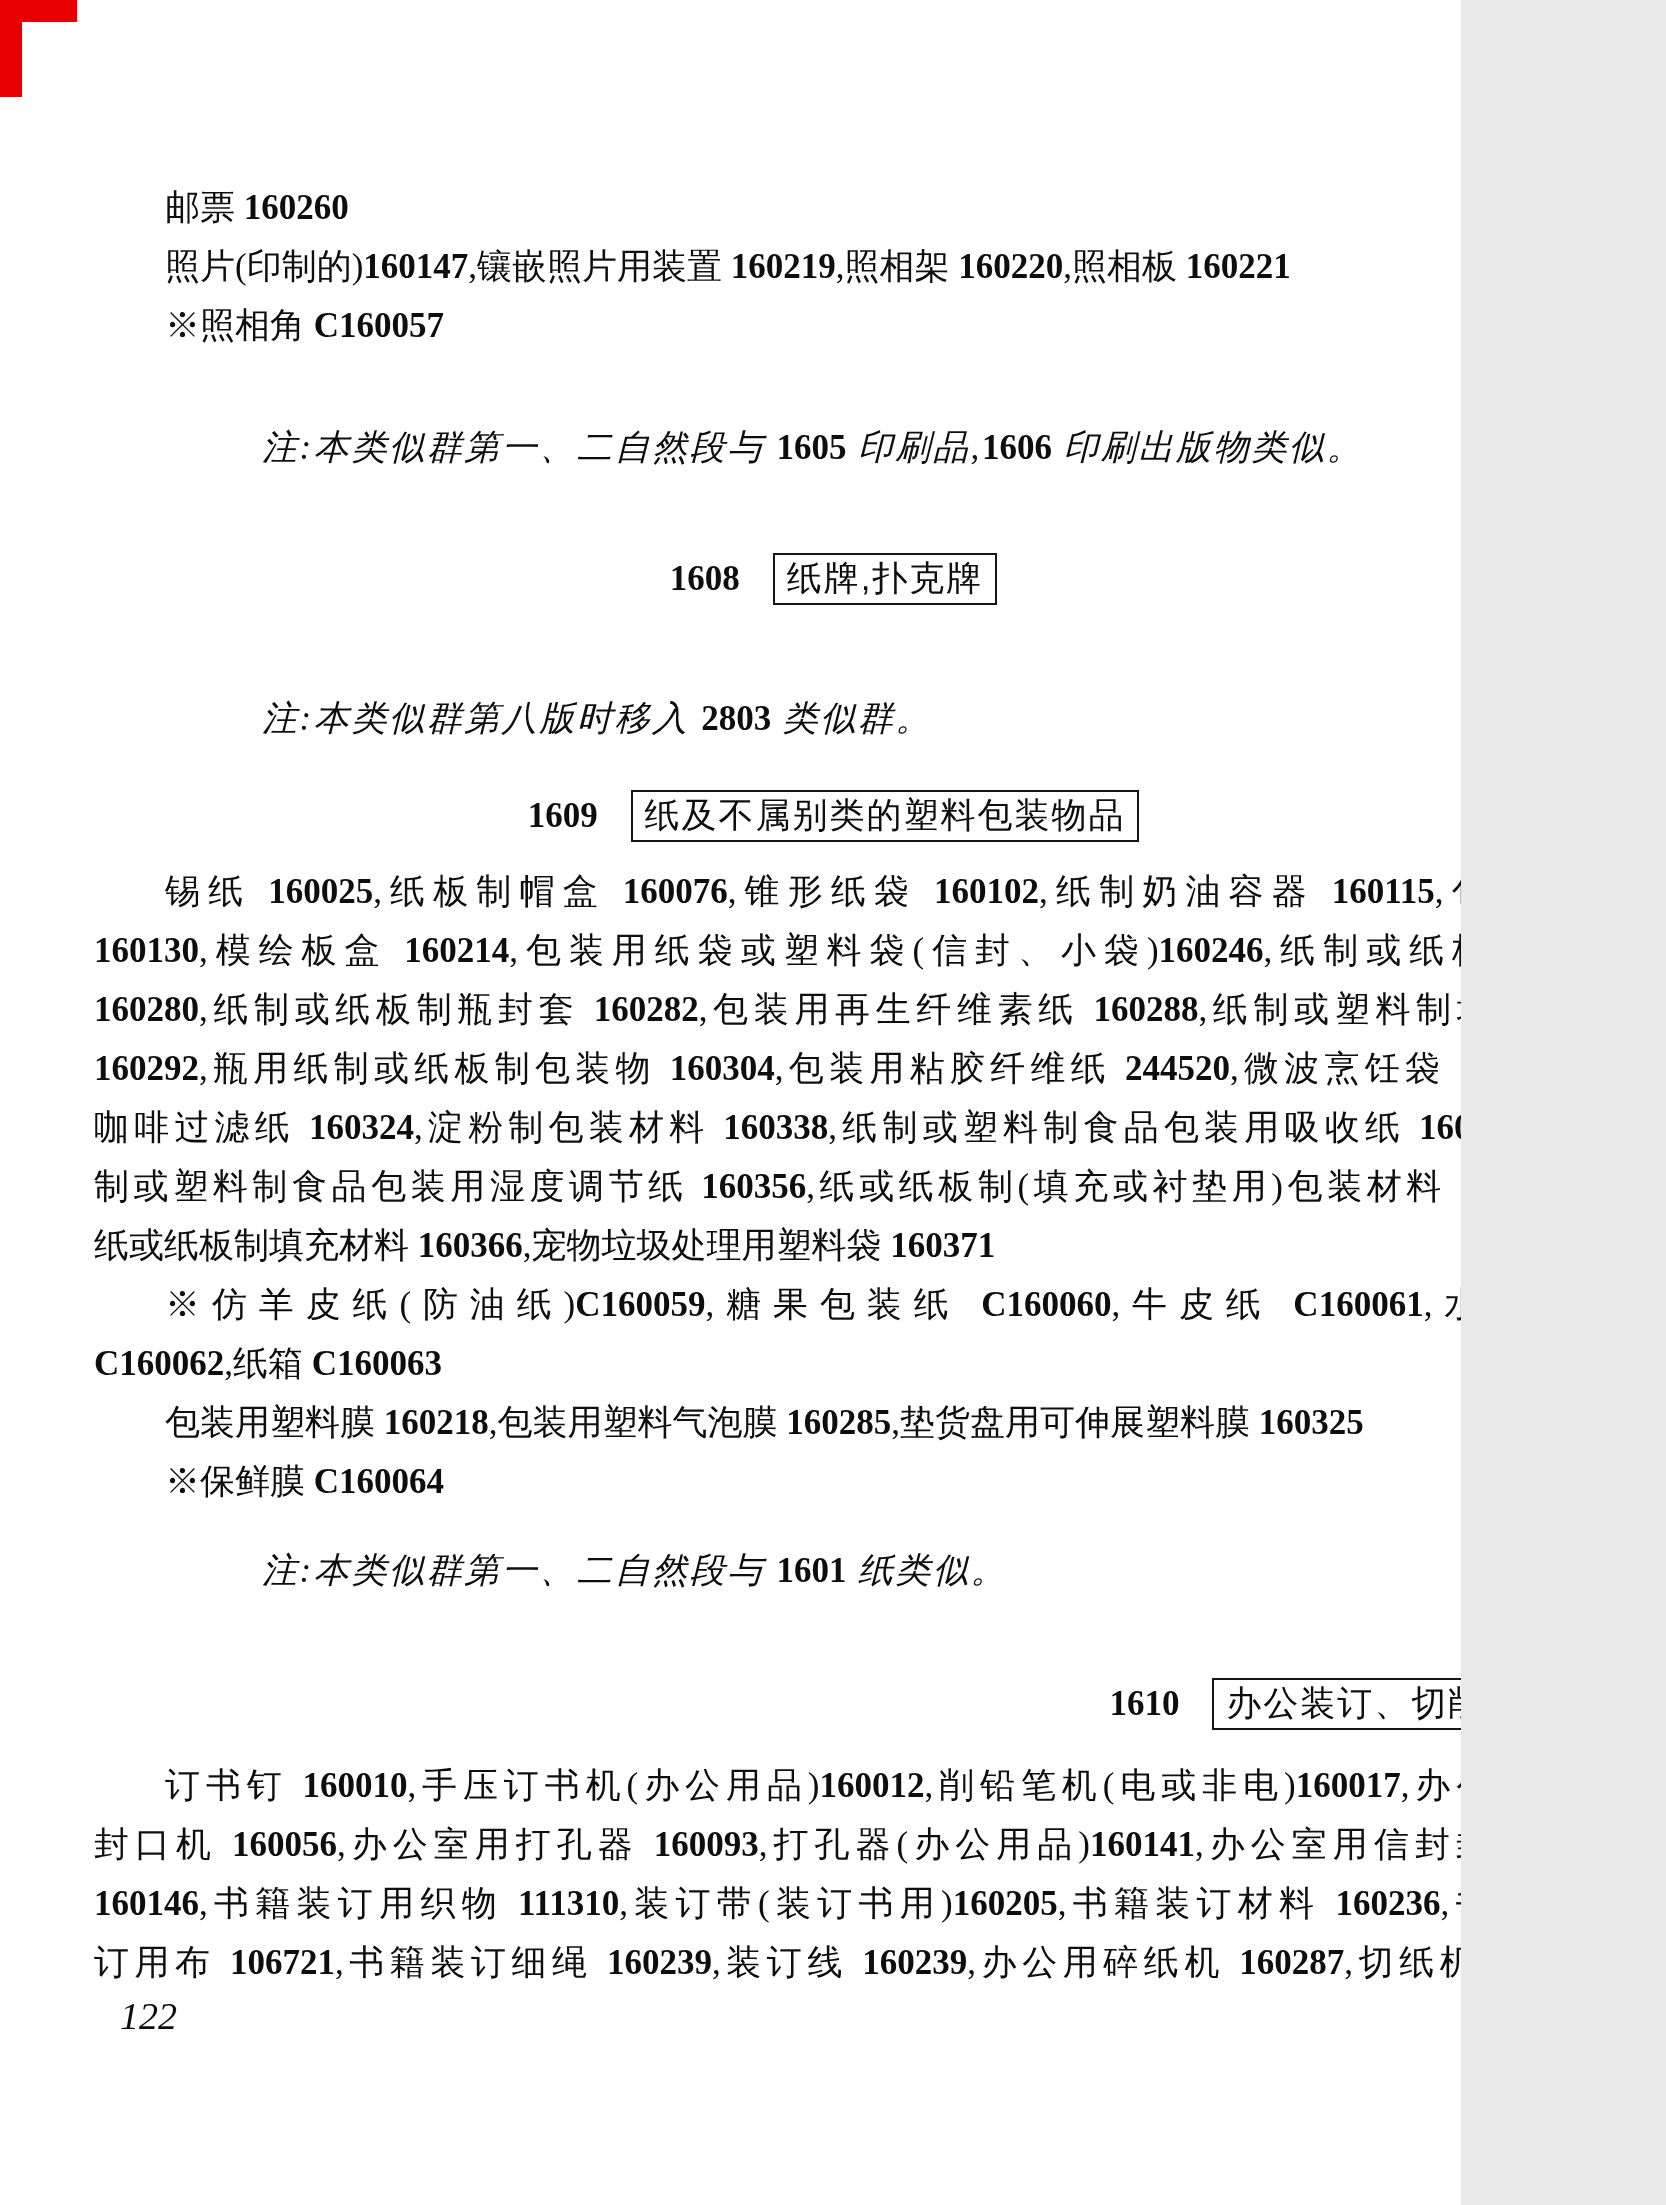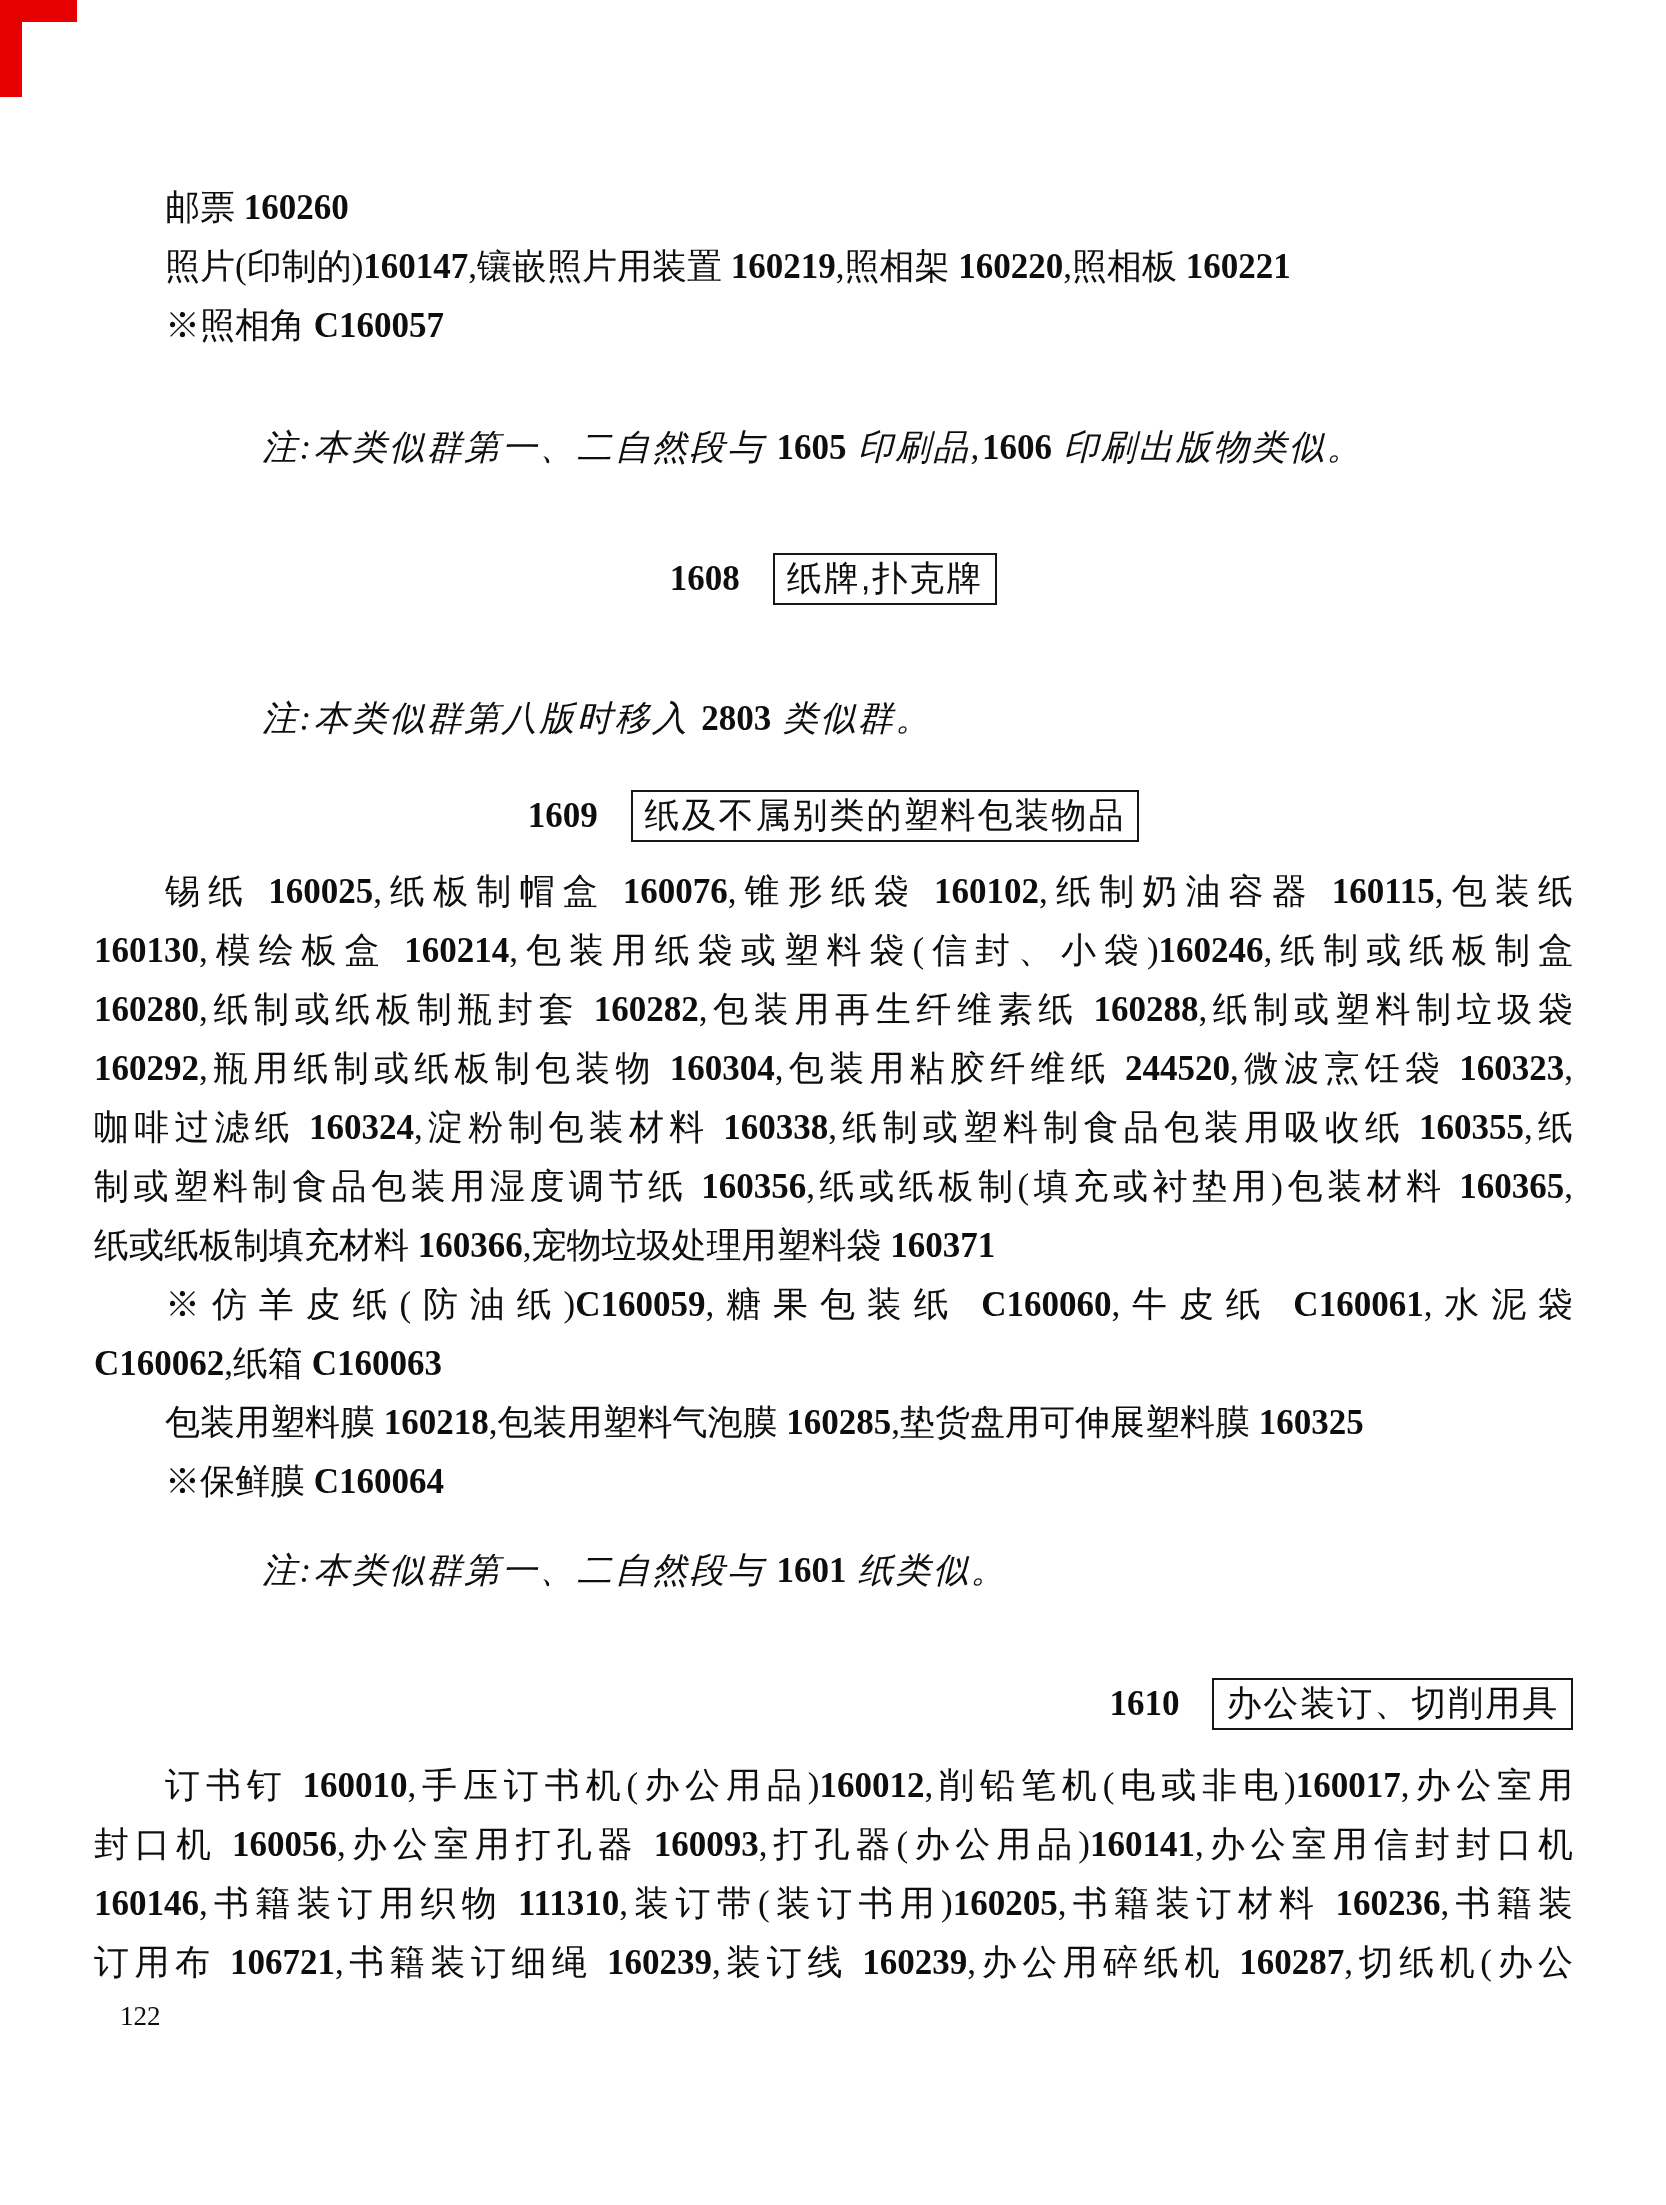--- a/index.html
+++ b/index.html
@@ -1,18 +1,18 @@
 <!DOCTYPE html>
 <html style="font-size:10.4px"><head>
 <meta charset="utf-8">
 <style>
   html,body{margin:0;padding:0;background:#e9e9e9;}
   .page{
     position:relative;
-    width:1666px;height:2205px;
+    width:1461px;height:2205px;
     background:#ffffff;
     font-family:"Liberation Serif","DejaVu Serif",serif;
     color:#0e0e0e;
     overflow:hidden;
   }
   .corner-mark-v{position:absolute;left:0;top:0;width:22px;height:97px;background:#e60000;}
   .corner-mark-h{position:absolute;left:0;top:0;width:77px;height:22px;background:#e60000;}
   .content{position:absolute;left:94px;top:0;width:1479px;}
   .line{
     font-size:35px;
@@ -52,22 +52,23 @@
   .m-sec1608{margin-top:76px;}
   .m-note2{margin-top:84px;}
   .m-sec1609{margin-top:42px;}
   .m-para1609{margin-top:19.6px;}
   .m-note3{margin-top:30px;}
   .m-sec1610{margin-top:78px;justify-content:flex-end;}
   .m-para1610{margin-top:26px;}
   .pagenum{
     margin-top:5.2px;
     padding-left:26px;
-    font-size:27px;
+    font-size:38px;
     line-height:39px;
+    font-style:italic;
   }
 </style>
 </head>
 <body>
 
 <div class="page">
   <div class="corner-mark-v"></div>
   <div class="corner-mark-h"></div>
 
   <div class="content">

